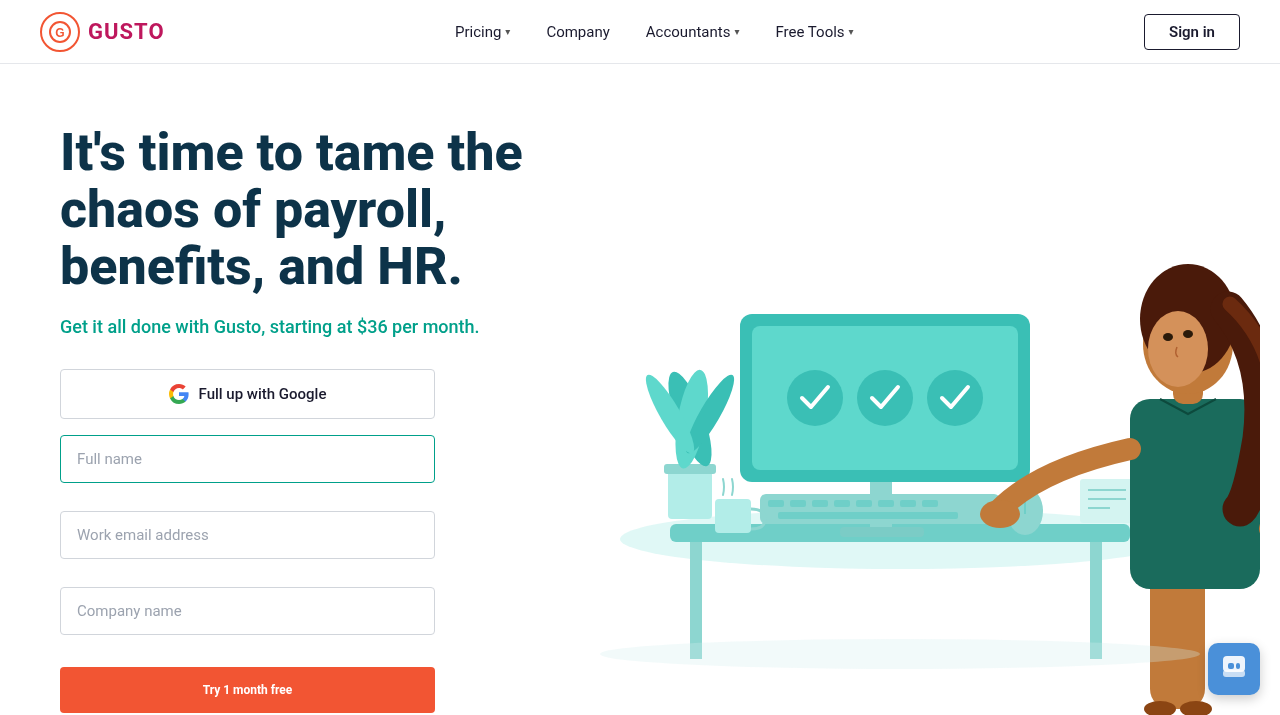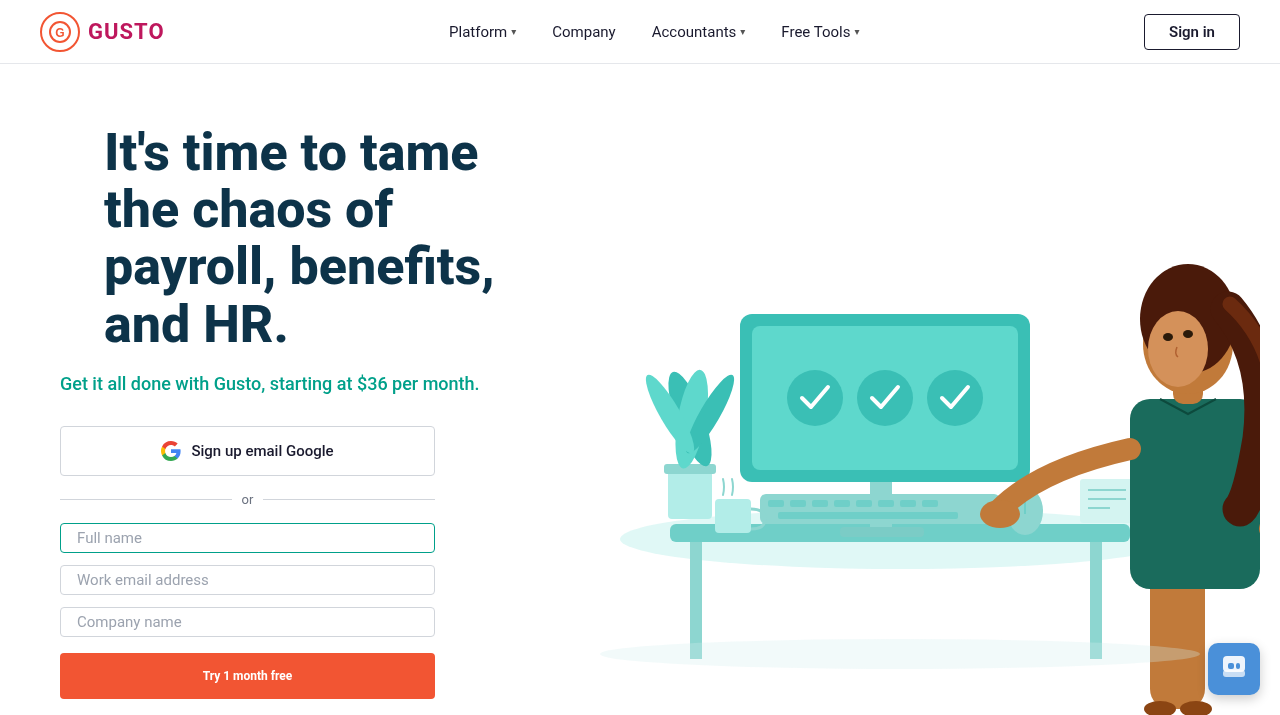--- a/index.html
+++ b/index.html
@@ -31,39 +31,38 @@
       background: #fff; font-size: 15px; font-weight: 600; color: #1a1a2e;
       cursor: pointer; font-family: inherit; text-align: center;
     }
 
     
     .main { display: flex; align-items: flex-start; padding: 60px 60px 0 60px; position: relative; height: calc(715px - 64px); }
     .left-col { width: 500px; flex-shrink: 0; }
     .headline {
       font-size: 52px; font-weight: 800; color: #0d3349; line-height: 1.1;
       margin-bottom: 20px;
-      margin-left: 44px;
     }
     .subline { font-size: 18px; color: #00a08a; font-weight: 500; margin-bottom: 32px; }
     .form-area { width: 375px; }
     .google-btn {
       width: 100%; padding: 14px; border: 1px solid #d1d5db; border-radius: 4px;
       background: #fff; display: flex; align-items: center; justify-content: center;
       gap: 10px; font-size: 15px; font-weight: 500; color: #1a1a2e;
       cursor: pointer; font-family: inherit; margin-bottom: 16px;
     }
     .google-g {
       width: 20px; height: 20px; display: flex; align-items: center; justify-content: center; font-size: 16px; font-weight: 700;
     }
     .divider { display: flex; align-items: center; gap: 10px; margin-bottom: 16px; }
     .divider-line { flex: 1; height: 1px; background: #d1d5db; }
     .divider-text { font-size: 13px; color: #6b7280; }
     .form-input {
-      width: 100%; padding: 5px 16px; border: 1px solid #d1d5db; border-radius: 4px;
-      font-size: 15px; color: #1a1a2e; margin-bottom: 12px; font-family: inherit;
+      width: 100%; padding: 14px 16px; border: 1px solid #d1d5db; border-radius: 4px;
+      font-size: 15px; color: #1a1a2e; margin-bottom: 28px; font-family: inherit;
       outline: none;
     }
     .form-input::placeholder { color: #9ca3af; }
     .form-input.active { border-color: #00a08a; }
     .try-btn {
       width: 100%; padding: 16px; background: #f25533; border: none; border-radius: 4px;
       color: #fff; font-size: 12px; font-weight: 700; cursor: pointer; font-family: inherit;
       margin-top: 4px;
     }
 
@@ -91,21 +90,21 @@
       <svg width="22" height="22" viewBox="0 0 22 22" fill="none">
         <circle cx="11" cy="11" r="10" stroke="#f25533" stroke-width="2" fill="white"></circle>
         <text x="11" y="15.5" text-anchor="middle" font-size="12" font-weight="800" fill="#f25533" font-family="sans-serif">G</text>
       </svg>
     </div>
     <span class="nav-logo-text">GUSTO</span>
   </div>
 
   <div class="nav-links">
     <button class="nav-link">
-      <span>Platform</span>
+      <span>Pricing</span>
       <span class="chevron">▾</span>
     </button>
     <button class="nav-link">
       <span>Company</span>
     </button>
     <button class="nav-link">
       <span>Accountants</span>
       <span class="chevron">▾</span>
     </button>
     <button class="nav-link">
@@ -127,28 +126,23 @@
     <div class="form-area">
       <button class="google-btn">
         <span class="google-g">
           <svg width="20" height="20" viewBox="0 0 20 20">
             <path d="M19.6 10.23c0-.68-.06-1.36-.17-2H10v3.79h5.39a4.6 4.6 0 01-2 3.02v2.51h3.23c1.89-1.74 2.98-4.3 2.98-7.32z" fill="#4285F4"></path>
             <path d="M10 20c2.7 0 4.97-.9 6.62-2.44l-3.23-2.51c-.9.6-2.04.96-3.39.96-2.6 0-4.81-1.76-5.6-4.12H1.07v2.6A10 10 0 0010 20z" fill="#34A853"></path>
             <path d="M4.4 11.89A5.98 5.98 0 014.1 10c0-.66.11-1.3.3-1.89V5.51H1.07A10 10 0 000 10c0 1.61.38 3.13 1.07 4.49l3.33-2.6z" fill="#FBBC05"></path>
             <path d="M10 3.98c1.47 0 2.79.5 3.83 1.5l2.86-2.86C14.97.99 12.7 0 10 0A10 10 0 001.07 5.51L4.4 8.11C5.19 5.74 7.4 3.98 10 3.98z" fill="#EA4335"></path>
           </svg>
         </span>
-        <span>Sign up email Google</span>
+        <span>Full up with Google</span>
       </button>
 
-      <div class="divider">
-        <div class="divider-line"></div>
-        <span class="divider-text">or</span>
-        <div class="divider-line"></div>
-      </div>
 
       <input class="form-input active" type="text" placeholder="Full name" style="">
 
       <input class="form-input" type="email" placeholder="Work email address" style="">
 
       <input class="form-input" type="text" placeholder="Company name" style="">
 
       <button class="try-btn">Try 1 month free</button>
     </div>
   </div>

